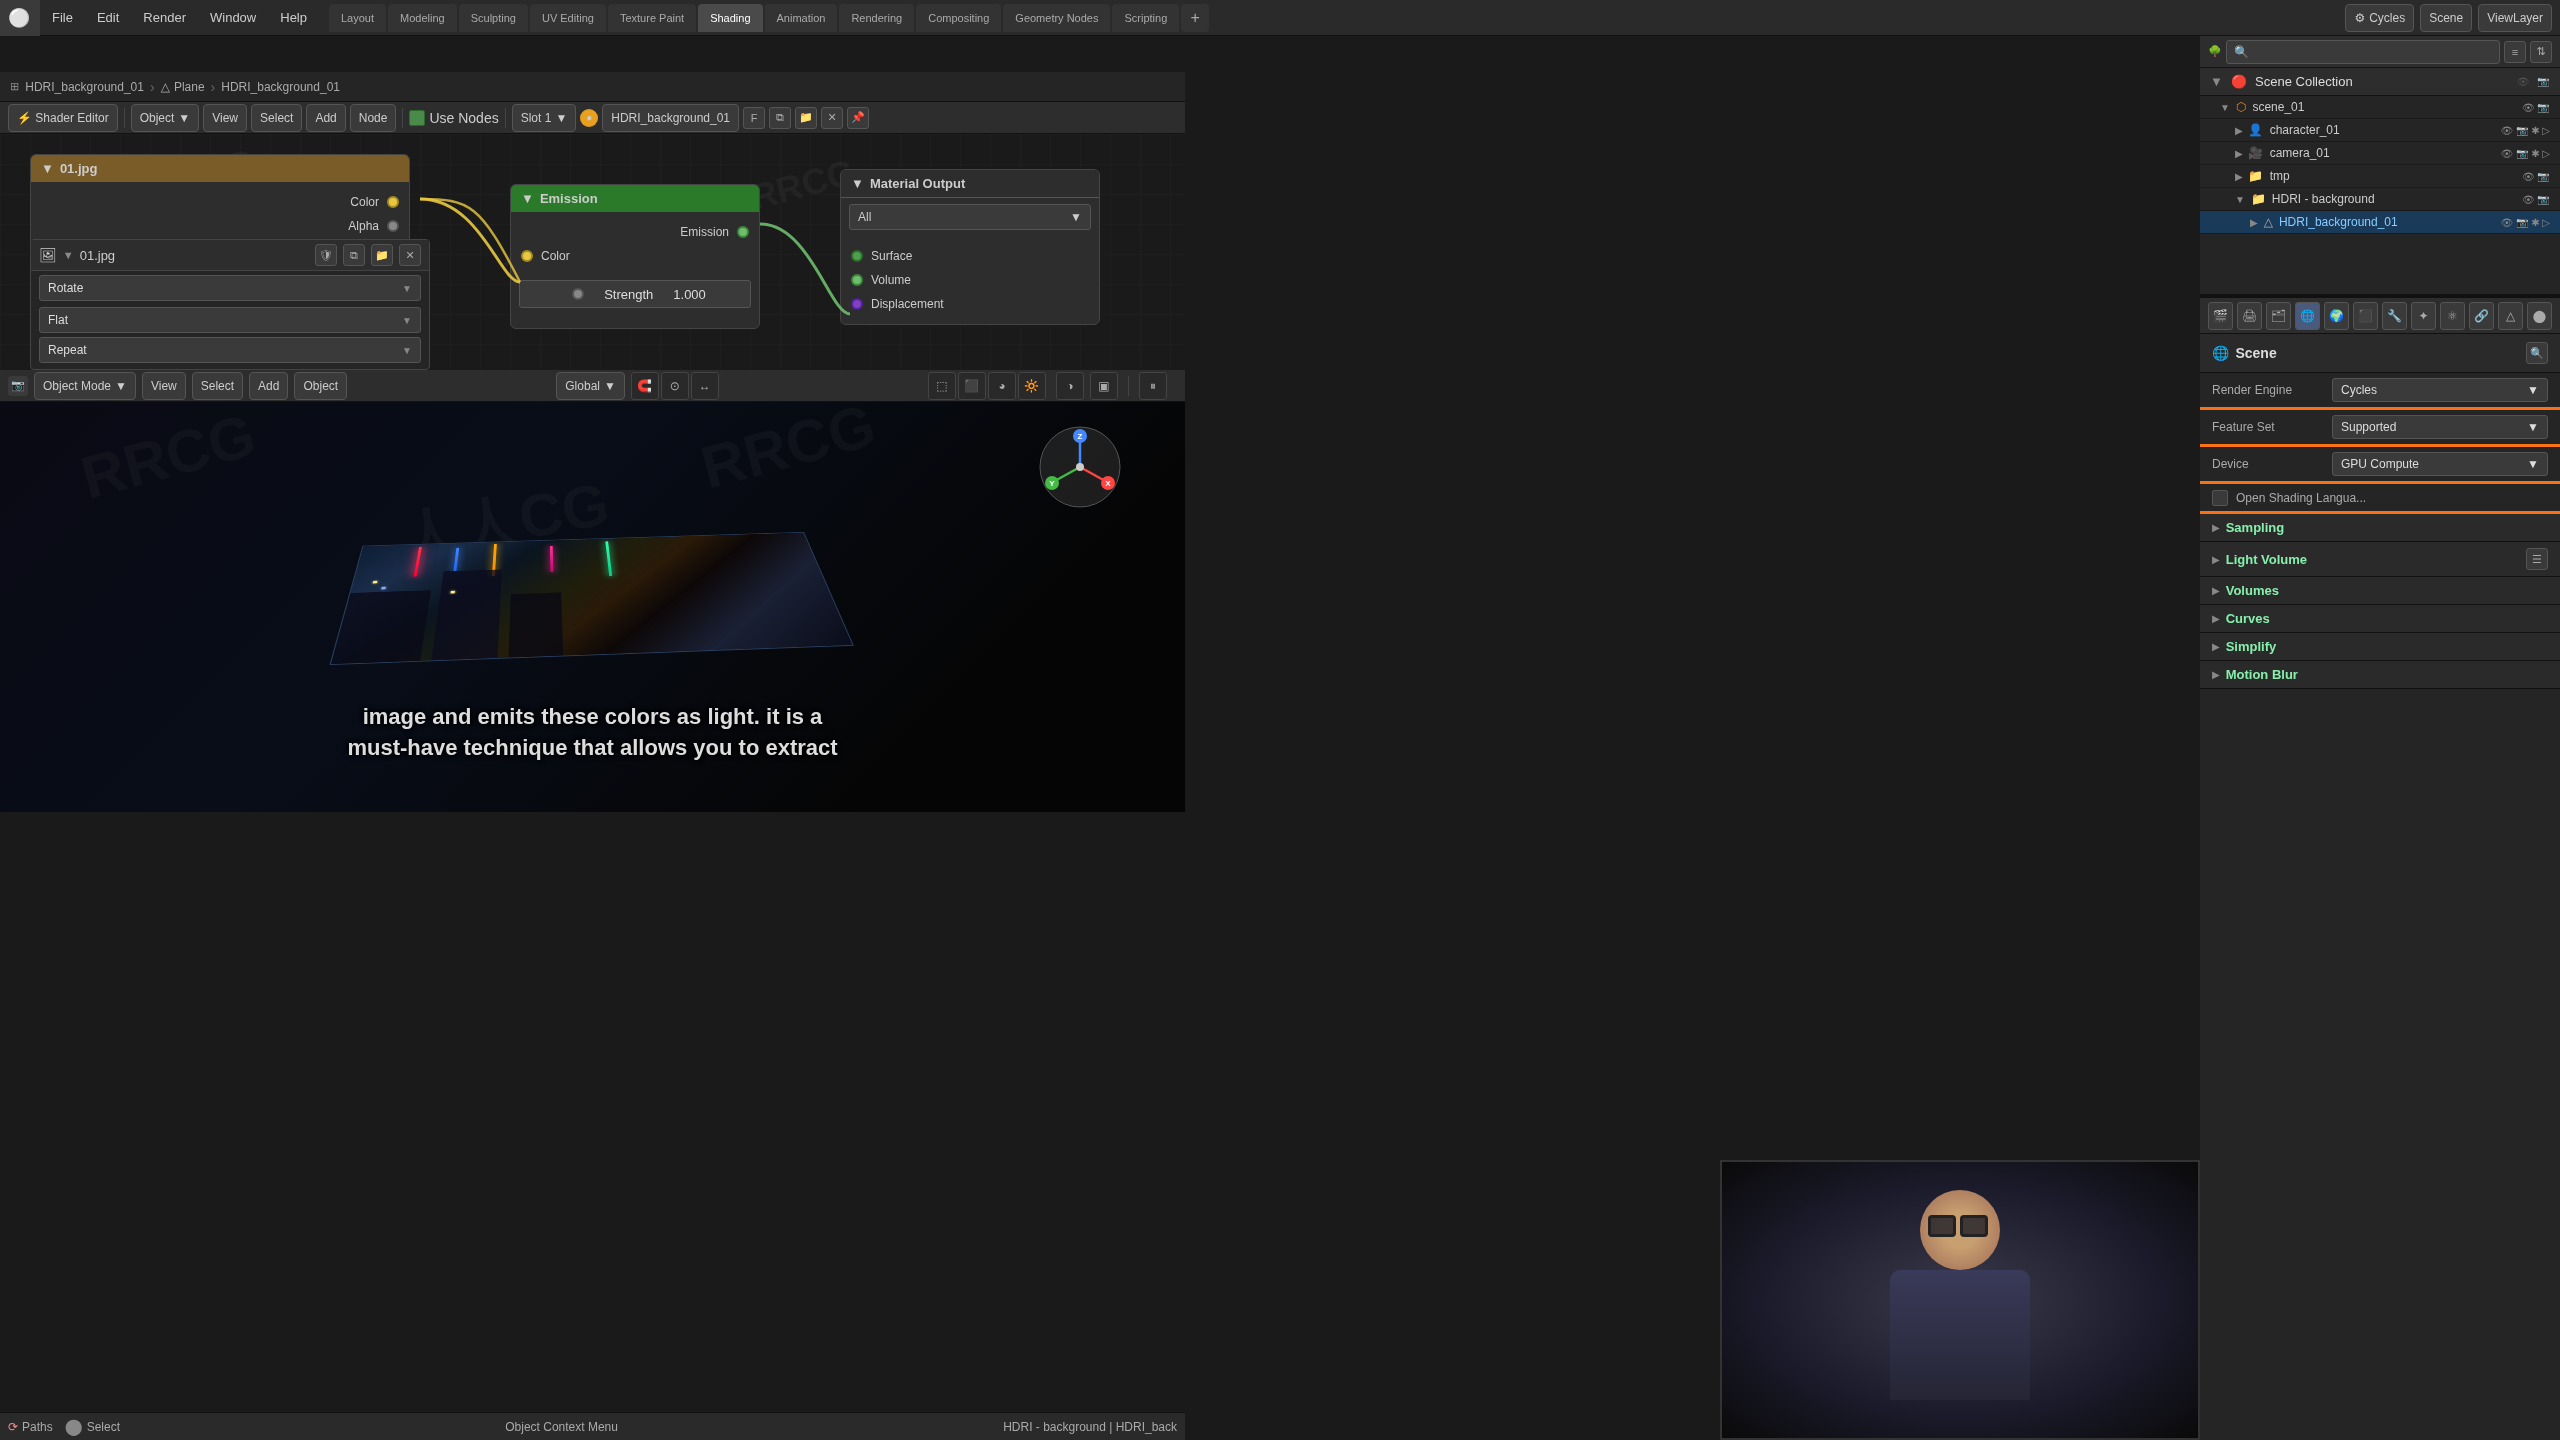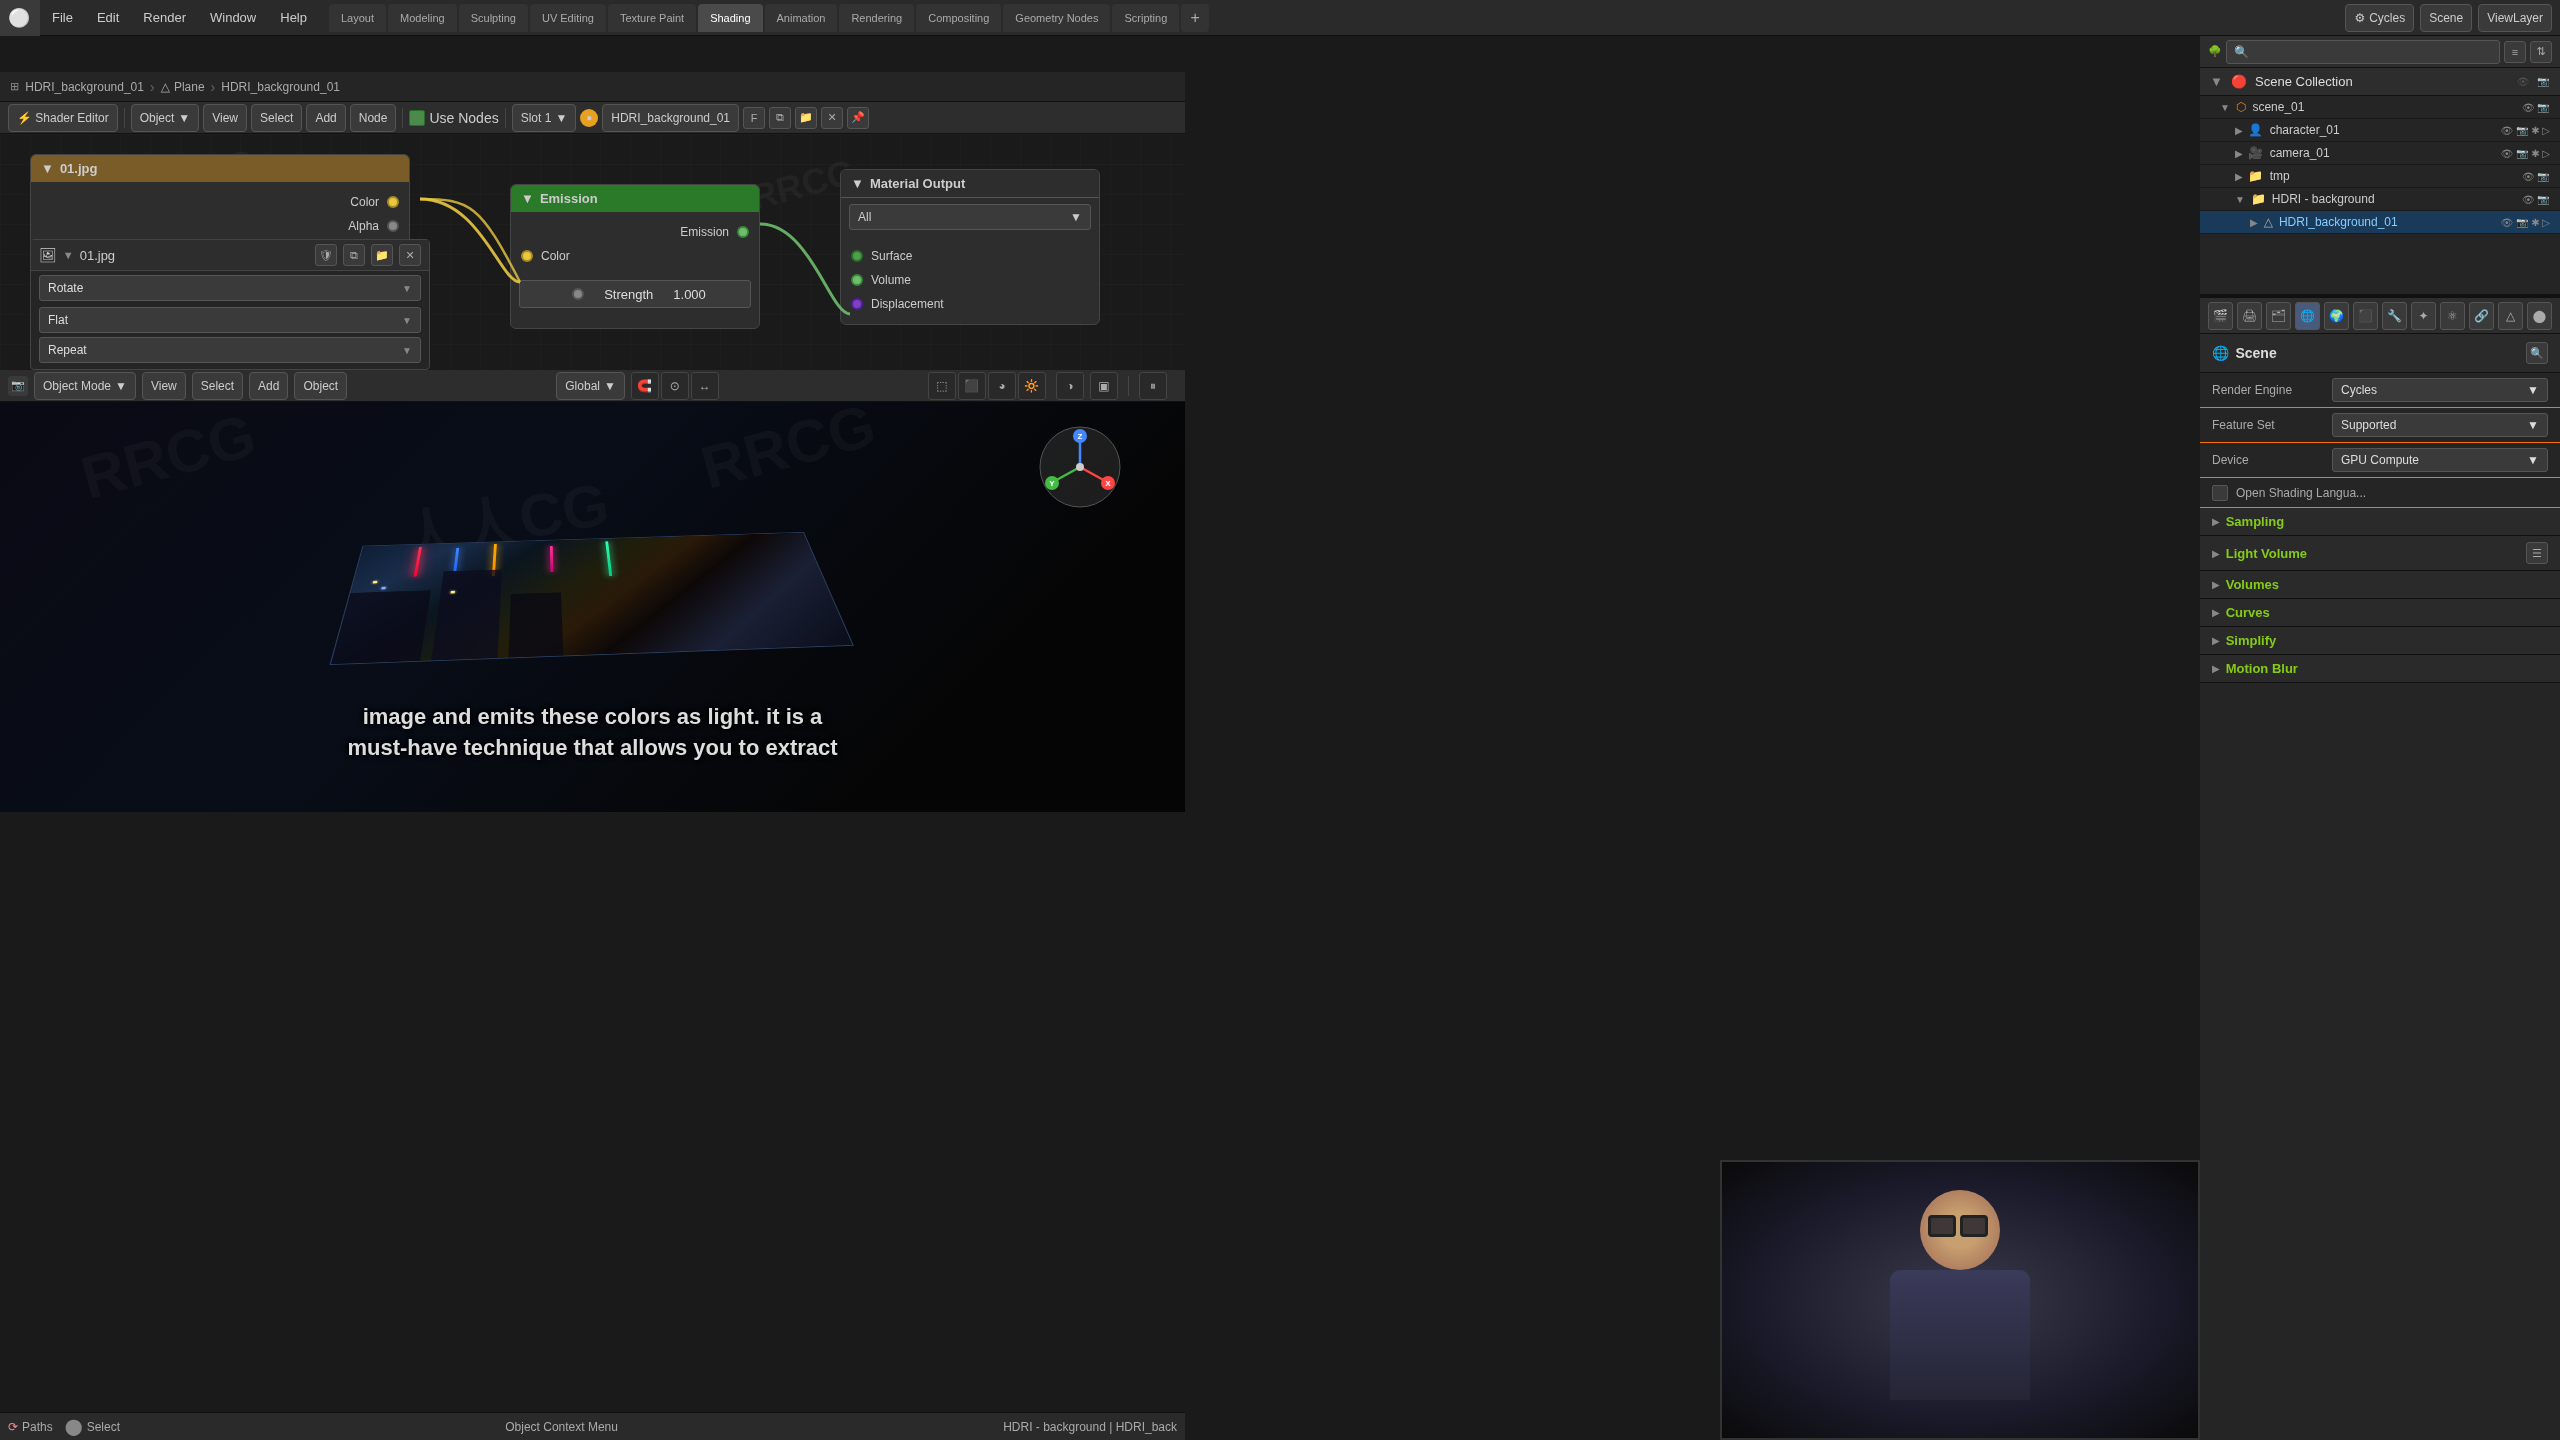--- a/index.html
+++ b/index.html
@@ -344,21 +344,21 @@
       font-size: 12px;
       color: #ccc;
       display: flex;
       align-items: center;
     }
 
     .prop-row {
       display: flex;
       align-items: center;
       padding: 5px 12px;
-      border-bottom: 1px solid #f97316;
+      border-bottom: 3px solid #f97316;
       min-height: 30px;
     }
     .prop-label {
       width: 120px;
       font-size: 12px;
       color: #aaa;
       flex-shrink: 0;
     }
     .prop-dropdown {
       flex: 1;
@@ -385,21 +385,21 @@
     .section-header {
       display: flex;
       align-items: center;
       padding: 6px 12px;
       background: #2a2a2a;
       border-bottom: 1px solid #111;
       cursor: pointer;
       gap: 6px;
     }
     .section-arrow { font-size: 10px; color: #888; }
-    .section-title { font-size: 13px; color: #84cc16; font-weight: bold; }
+    .section-title { font-size: 13px; color: #86efac; font-weight: bold; }
 
     
     .video-overlay {
       position: absolute;
       bottom: 0;
       right: 360px;
       width: 480px;
       height: 280px;
       background: #111;
       border: 2px solid #333;

